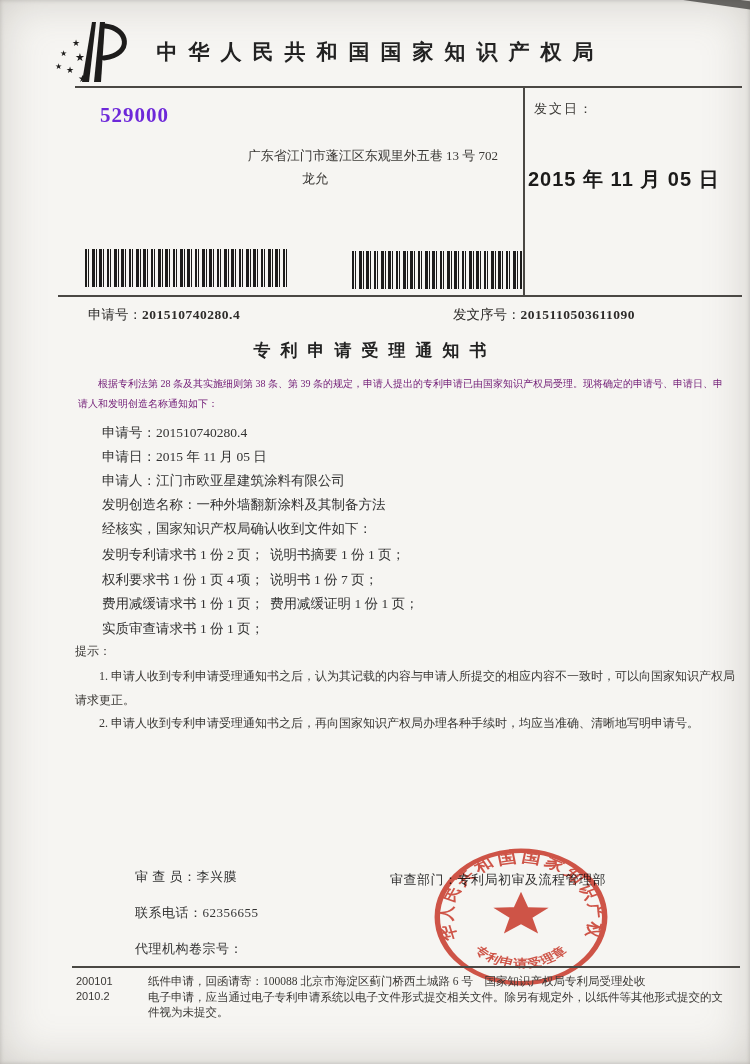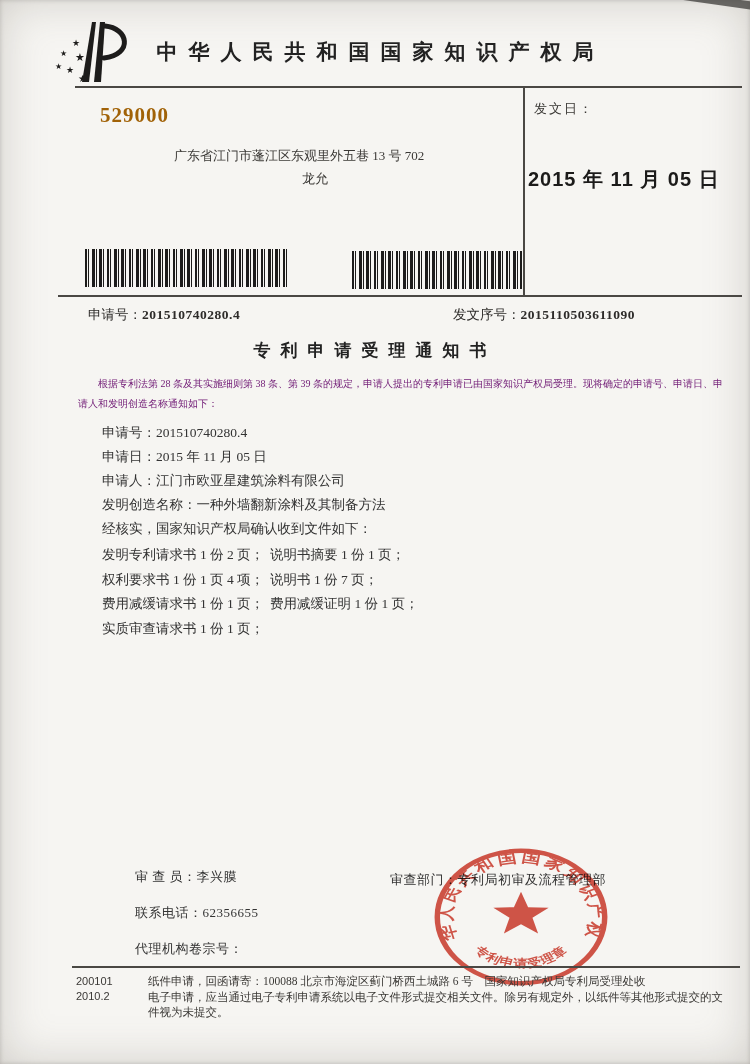--- a/index.html
+++ b/index.html
@@ -25,22 +25,22 @@
 
   
   .logo{position:absolute;left:52px;top:16px;width:92px;height:72px;}
   .agency-title{
     position:absolute;left:0;top:38px;width:750px;text-align:center;
     font-size:21px;font-weight:bold;letter-spacing:11px;color:#222;
     padding-left:11px;box-sizing:border-box;
   }
 
   
-  .postal{position:absolute;left:100px;top:103px;font-size:21px;font-weight:bold;letter-spacing:1px;color:#a16207;}
-  .addr{position:absolute;left:124px;top:147px;width:350px;text-align:center;font-size:13px;color:#3a3835;}
+  .postal{position:absolute;left:100px;top:103px;font-size:21px;font-weight:bold;letter-spacing:1px;color:#6d28d9;}
+  .addr{position:absolute;left:148px;top:147px;width:350px;text-align:right;font-size:13px;color:#3a3835;}
   .addressee{position:absolute;left:140px;top:170px;width:350px;text-align:center;font-size:13px;color:#3a3835;}
   .dispatch-label{position:absolute;left:534px;top:100px;font-size:13px;letter-spacing:2px;color:#3a3835;}
   .dispatch-date{
     position:absolute;left:528px;top:166px;font-size:20px;font-weight:bold;
     font-family:"Liberation Sans","DejaVu Sans",sans-serif;letter-spacing:1px;color:#1c1b1a;
   }
 
   
   .barcode{
     position:absolute;height:38px;
@@ -145,20 +145,25 @@
     <div><span>经核实，国家知识产权局确认收到文件如下：</span></div>
   </div>
 
   <div class="docs">
     <div><span class="c1">发明专利请求书 1 份 2 页；</span><span>说明书摘要 1 份 1 页；</span></div>
     <div><span class="c1">权利要求书 1 份 1 页 4 项；</span><span>说明书 1 份 7 页；</span></div>
     <div><span class="c1">费用减缓请求书 1 份 1 页；</span><span>费用减缓证明 1 份 1 页；</span></div>
     <div><span class="c1">实质审查请求书 1 份 1 页；</span><span></span></div>
   </div>
 
+  <div class="tips">
+    <p class="tips-head">提示：</p>
+    <p class="tip">1. 申请人收到专利申请受理通知书之后，认为其记载的内容与申请人所提交的相应内容不一致时，可以向国家知识产权局请求更正。</p>
+    <p class="tip">2. 申请人收到专利申请受理通知书之后，再向国家知识产权局办理各种手续时，均应当准确、清晰地写明申请号。</p>
+  </div>
 
   <div class="sig sig-examiner"><span>审 查 员：</span><span>李兴膜</span></div>
   <div class="sig sig-dept"><span>审查部门：</span><span>专利局初审及流程管理部</span></div>
   <div class="sig sig-phone"><span>联系电话：</span><span>62356655</span></div>
   <div class="sig sig-agency"><span>代理机构卷宗号：</span></div>
 
   <svg class="stamp" viewBox="0 0 200 200" preserveAspectRatio="none">
     <defs>
       <path id="arcTop" d="M 28.6,126 A 76,76 0 1 1 171.4,126"></path>
       <path id="arcBottom" d="M 50.5,149.5 A 70,70 0 0 0 149.5,149.5"></path>

